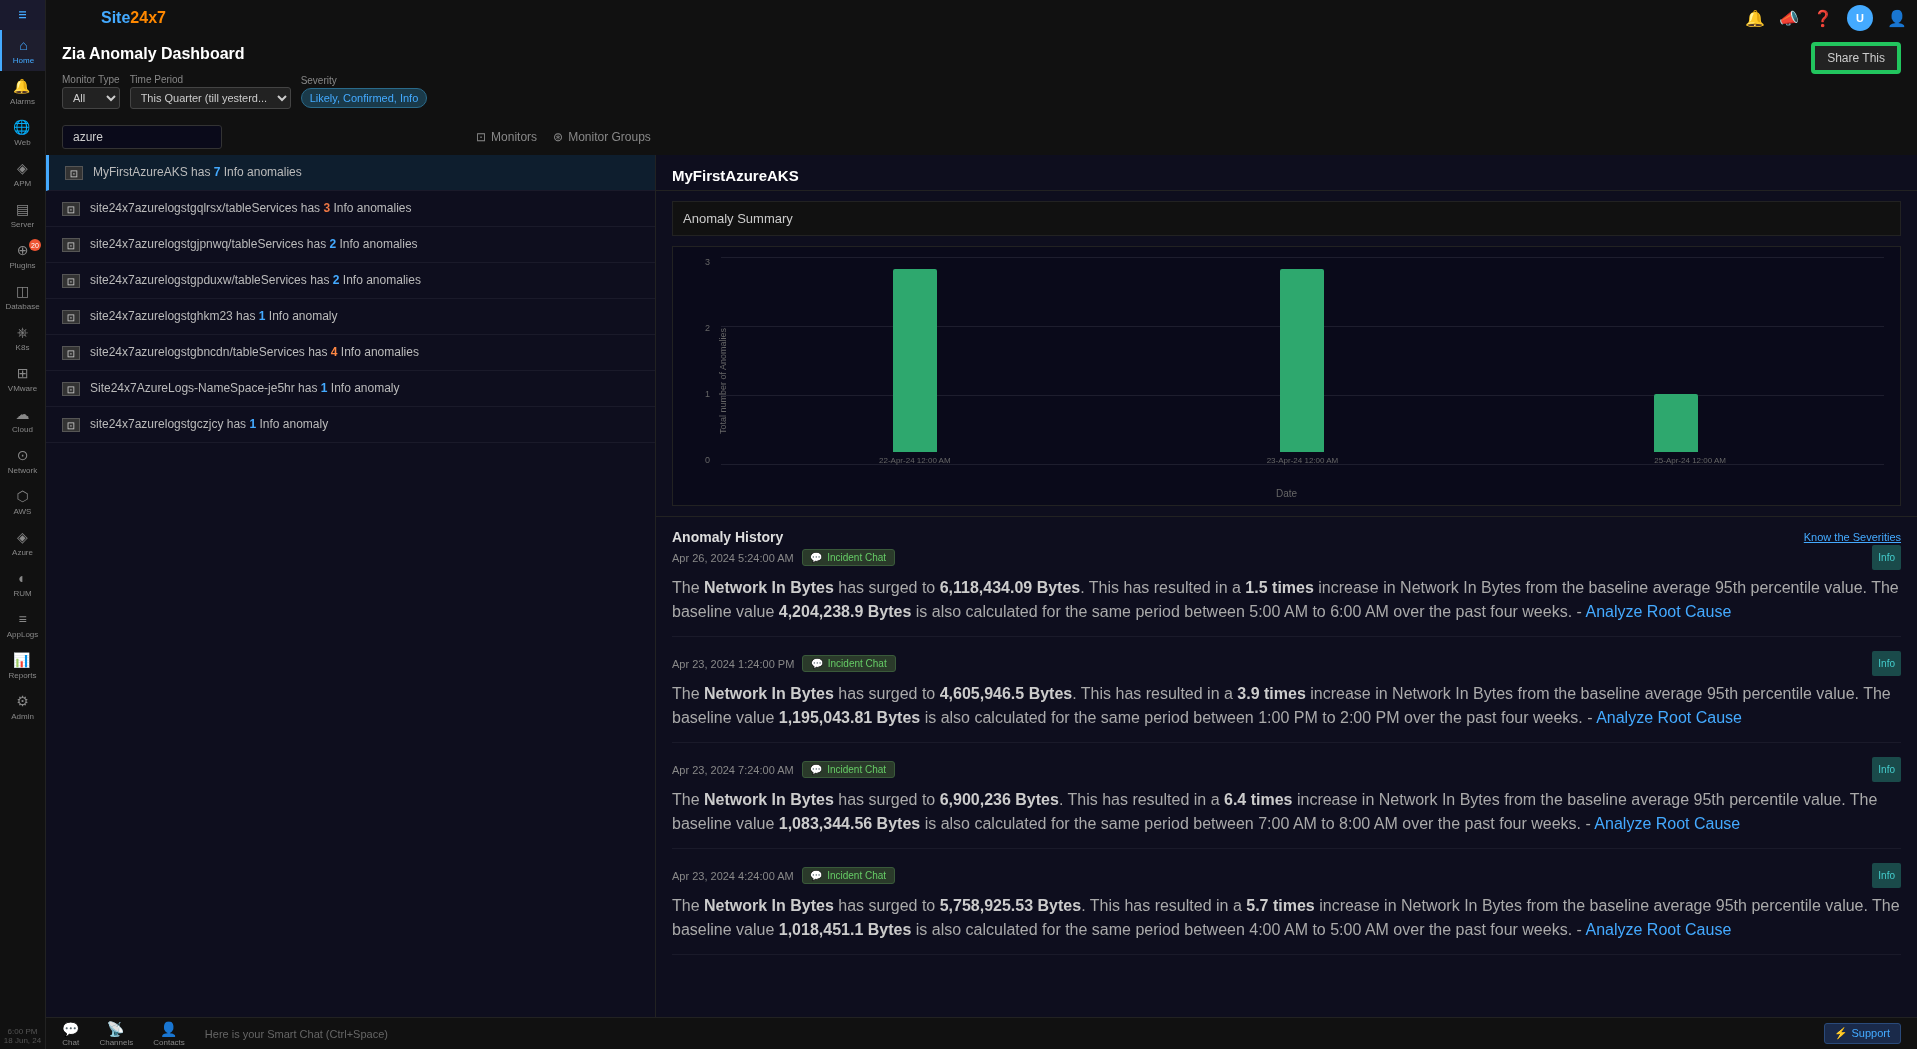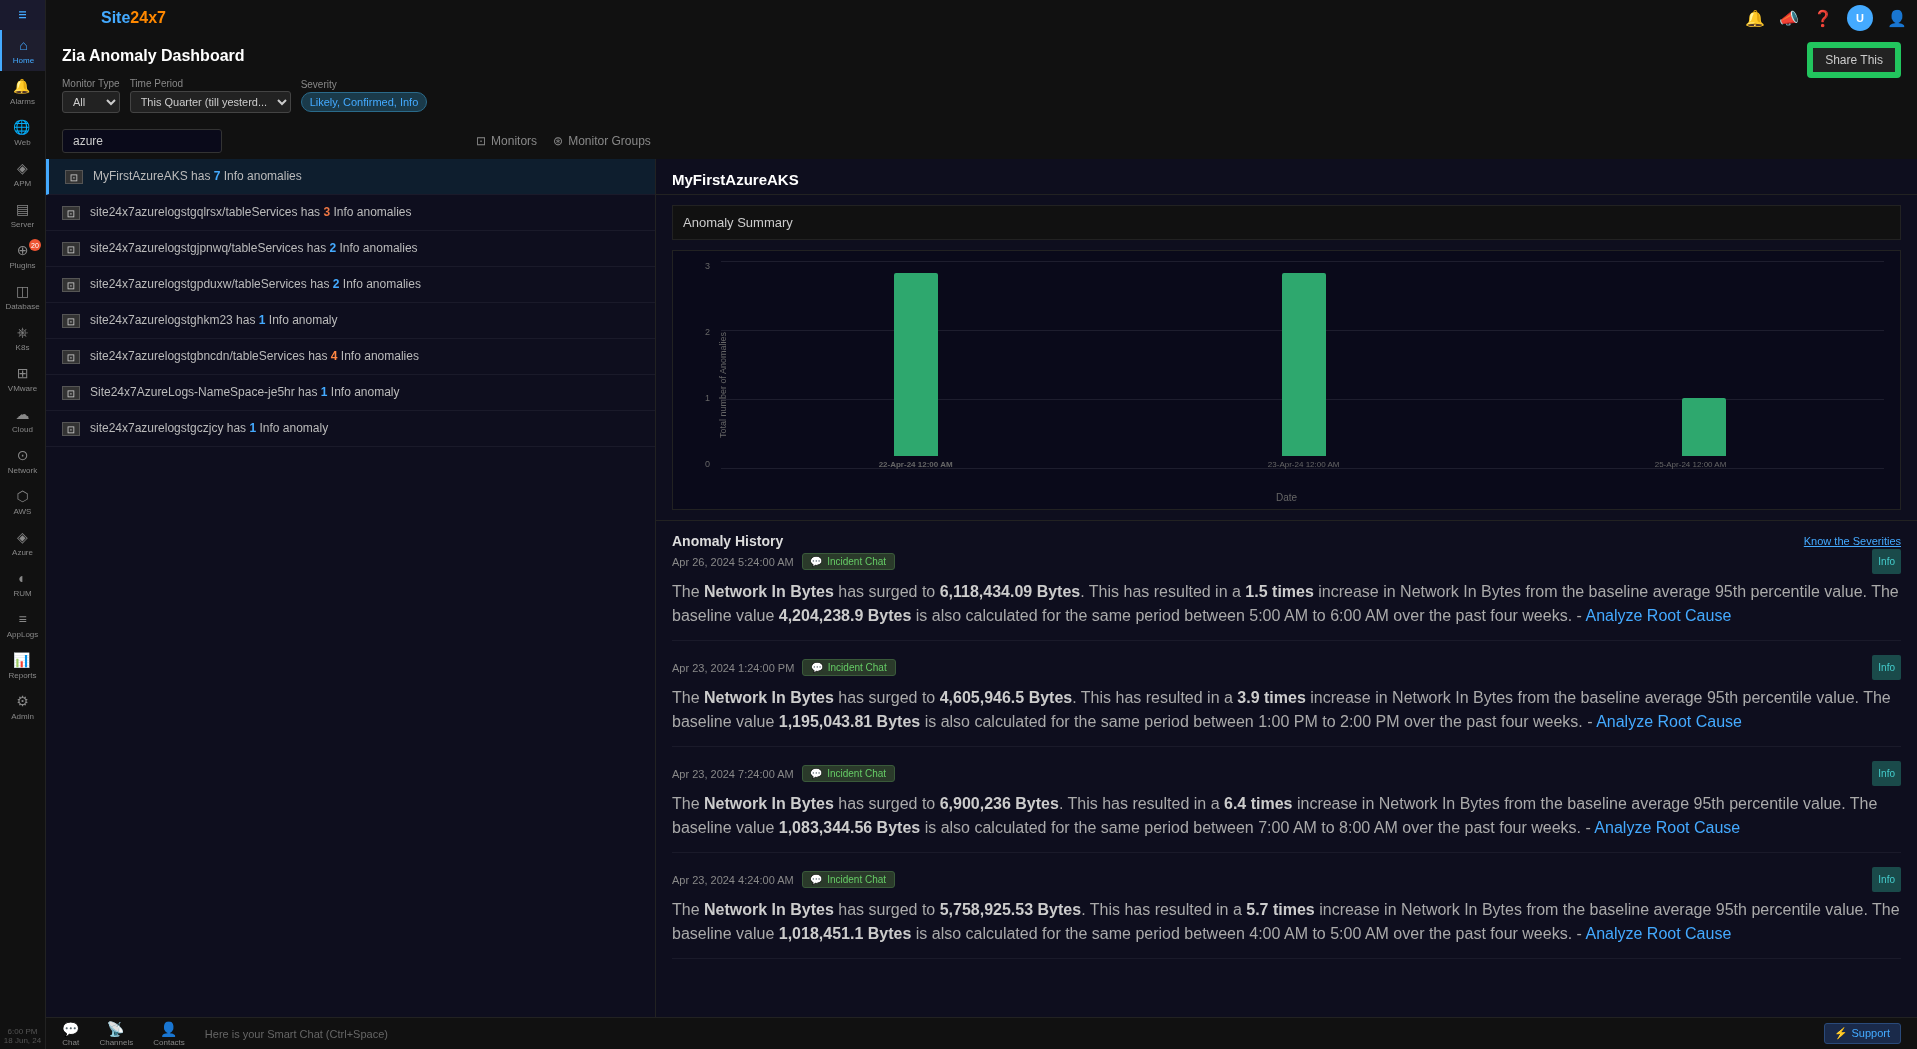--- a/index.html
+++ b/index.html
@@ -173,21 +173,21 @@
       border: 1px solid #2a6a8a;
       color: #4af;
       padding: 3px 8px;
       font-size: 11px;
       border-radius: 12px;
       cursor: pointer;
     }
     .share-btn {
       margin-left: auto;
       background: #222;
-      border: 6px solid #22c55e;
+      border: 4px solid #22c55e;
       color: #ccc;
       padding: 5px 12px;
       font-size: 12px;
       border-radius: 4px;
       cursor: pointer;
     }
 
     
     .search-toggle-row {
       display: flex;
@@ -630,27 +630,27 @@
           <div style="position:absolute;left:48px;right:16px;top:10px;bottom:40px;display:flex;flex-direction:column;justify-content:space-between;">
             <div style="border-top:1px solid #1e1e2e;width:100%;"></div>
             <div style="border-top:1px solid #1e1e2e;width:100%;"></div>
             <div style="border-top:1px solid #1e1e2e;width:100%;"></div>
             <div style="border-top:1px solid #1e1e2e;width:100%;"></div>
           </div>
 
           <div style="position:absolute;left:48px;right:16px;top:10px;bottom:40px;display:flex;align-items:flex-end;justify-content:space-around;">
             <div style="display:flex;flex-direction:column;align-items:center;height:100%;justify-content:flex-end;">
               <div style="width:44px;height:88%;background:#2ea86e;border-radius:2px 2px 0 0;"></div>
-              <div style="font-size:8px;color:#666;margin-top:4px;text-align:center;font-weight:bold;">22-Apr-24 12:00 AM</div>
+              <div style="font-size:8px;color:#666;margin-top:4px;text-align:center;">22-Apr-24 12:00 AM</div>
             </div>
             <div style="display:flex;flex-direction:column;align-items:center;height:100%;justify-content:flex-end;">
               <div style="width:44px;height:88%;background:#2ea86e;border-radius:2px 2px 0 0;"></div>
               <div style="font-size:8px;color:#666;margin-top:4px;text-align:center;">23-Apr-24 12:00 AM</div>
             </div>
-            <div style="display:flex;flex-direction:column;align-items:flex-end;height:100%;justify-content:flex-end;">
+            <div style="display:flex;flex-direction:column;align-items:flex-start;height:100%;justify-content:flex-end;">
               <div style="width:44px;height:28%;background:#2ea86e;border-radius:2px 2px 0 0;"></div>
               <div style="font-size:8px;color:#666;margin-top:4px;text-align:center;">25-Apr-24 12:00 AM</div>
             </div>
           </div>
           <div style="position:absolute;bottom:6px;left:50%;transform:translateX(-50%);font-size:10px;color:#666;">Date</div>
         </div>
       </div>
 
       <div class="history-section">
         <div class="history-header">

